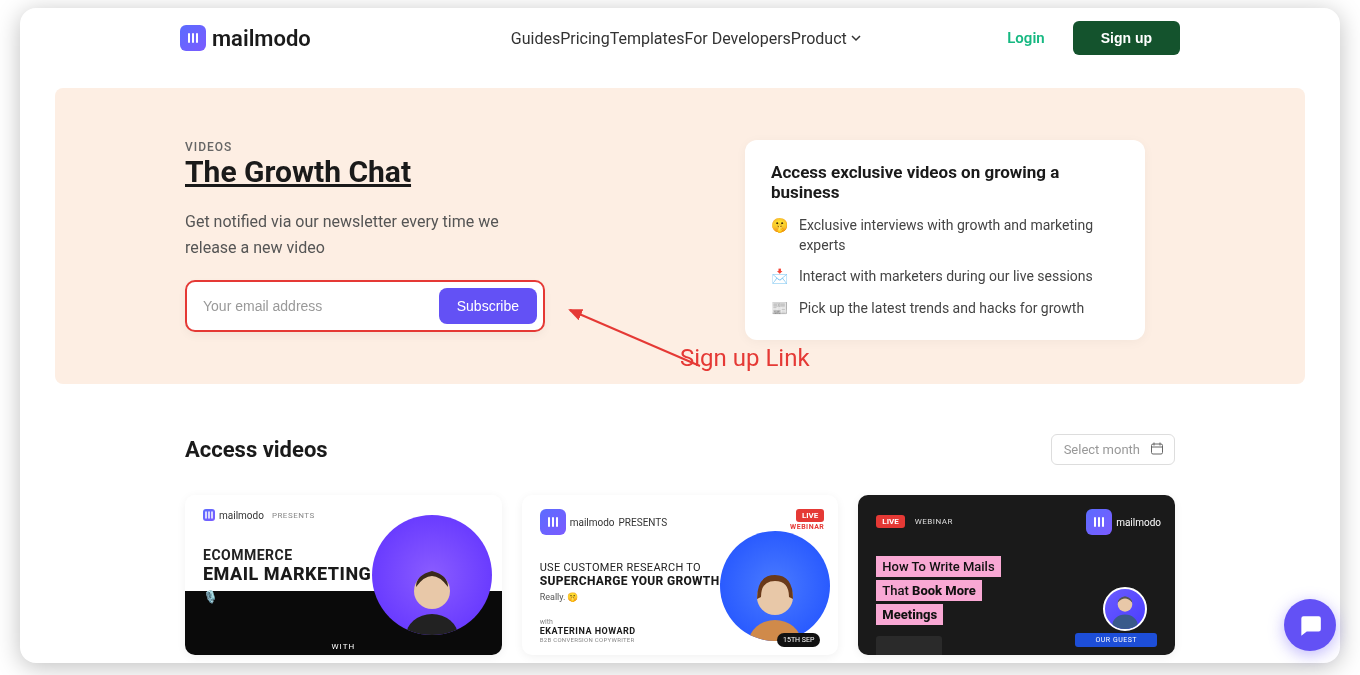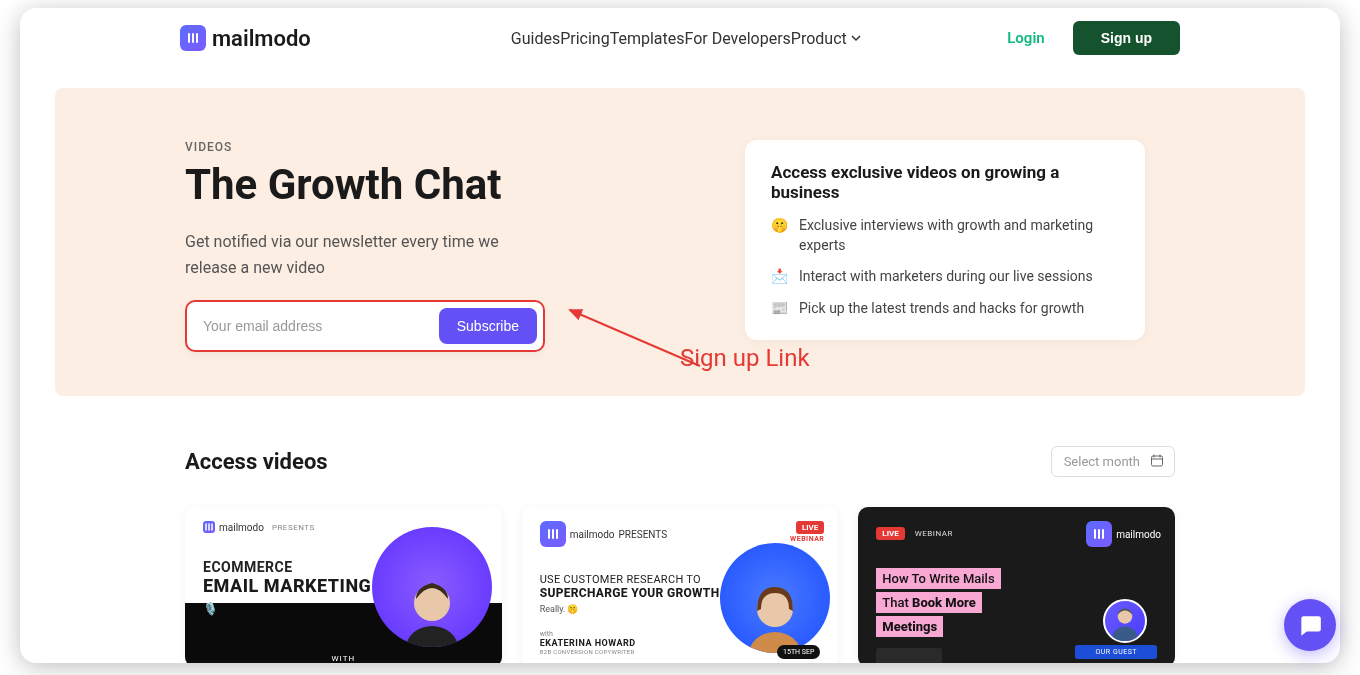--- a/index.html
+++ b/index.html
@@ -65,21 +65,21 @@
     margin: 20px 35px 0 35px;
     background: #fdeee3;
     border-radius: 8px;
     padding: 52px 130px 44px 130px;
     display: flex;
     gap: 180px;
     position: relative;
   }
   .hero-left { flex: 0 0 380px; }
   .eyebrow { font-size:12px; letter-spacing:1px; color:#666; font-weight:500; }
-  .hero-title { font-size:42px; font-weight:700; margin-top:6px; }
+  .hero-title { font-size:30px; font-weight:700; margin-top:0;text-decoration:underline; }
   .hero-sub { font-size:16px; color:#555; margin-top:20px; line-height:1.6; max-width:360px; }
   .subscribe-row {
     margin-top: 20px;
     background:#fff;
     border-radius:10px;
     display:flex;
     align-items:center;
     padding:6px 6px 6px 16px;
     width: 360px;
     border: 2.5px solid #e53935;

